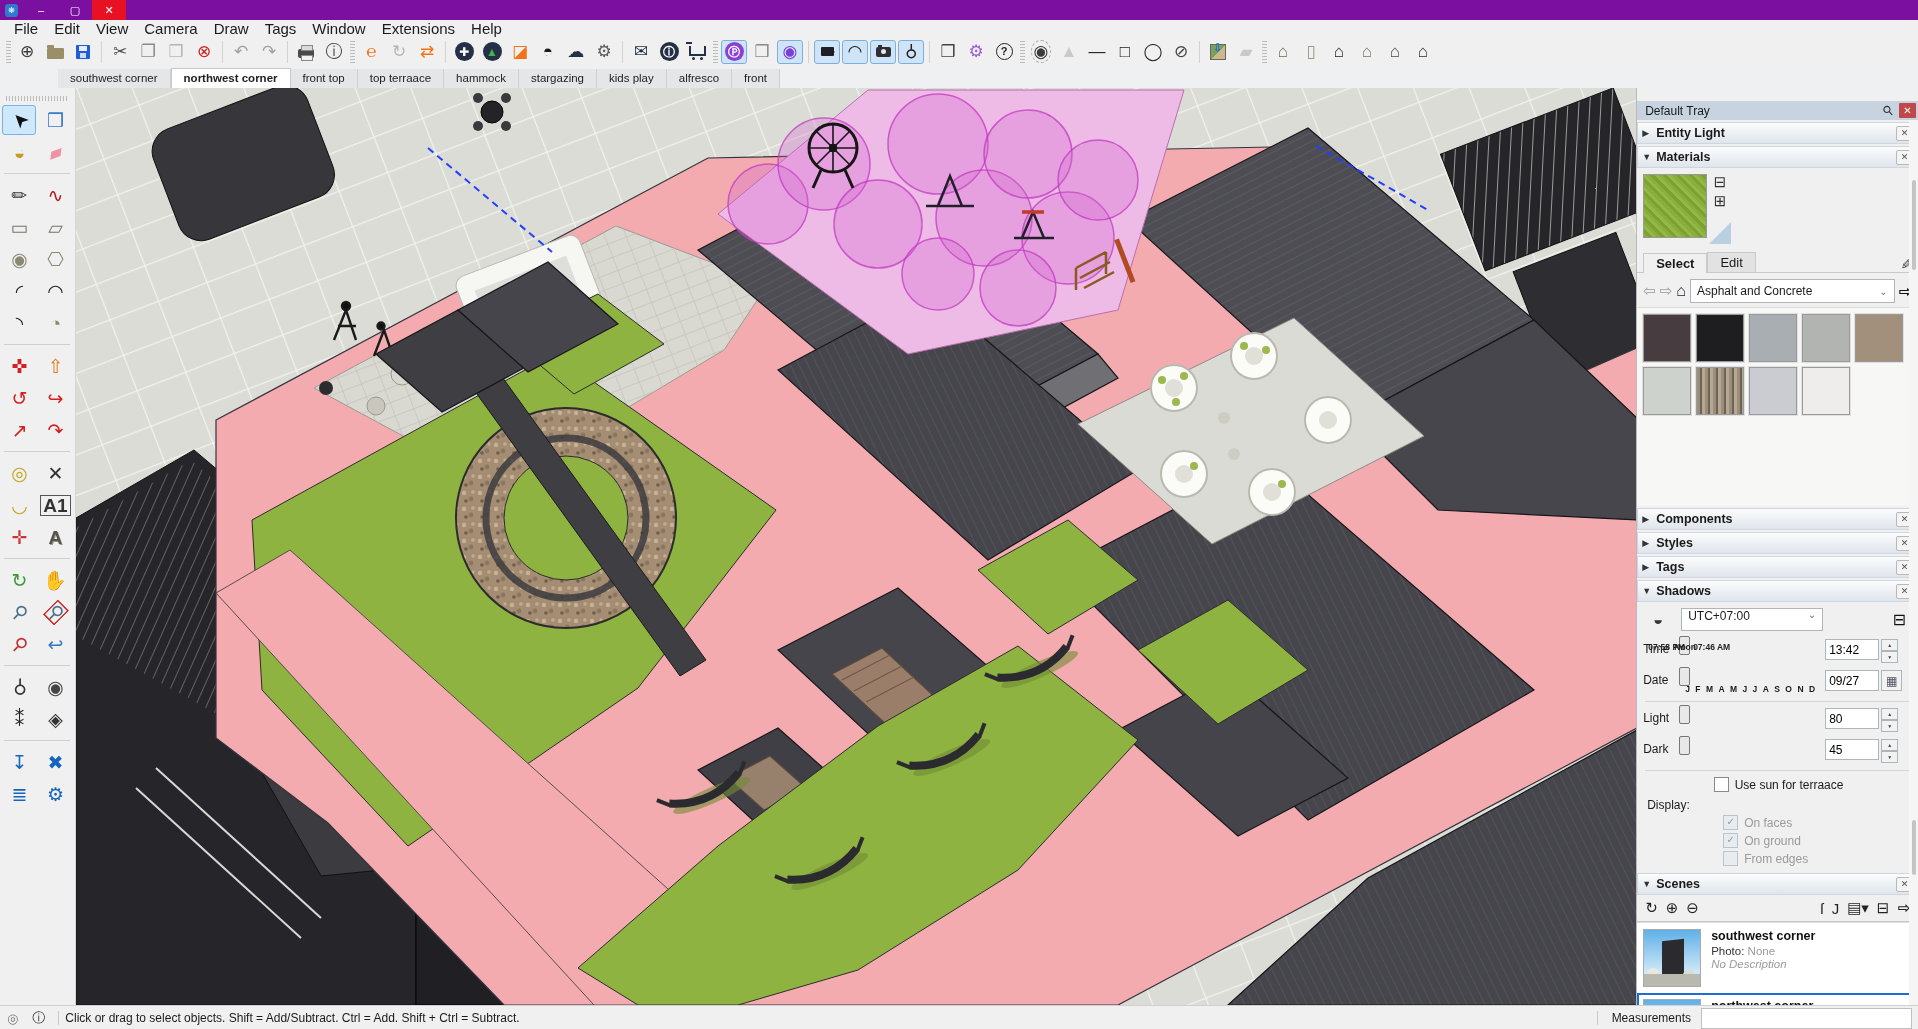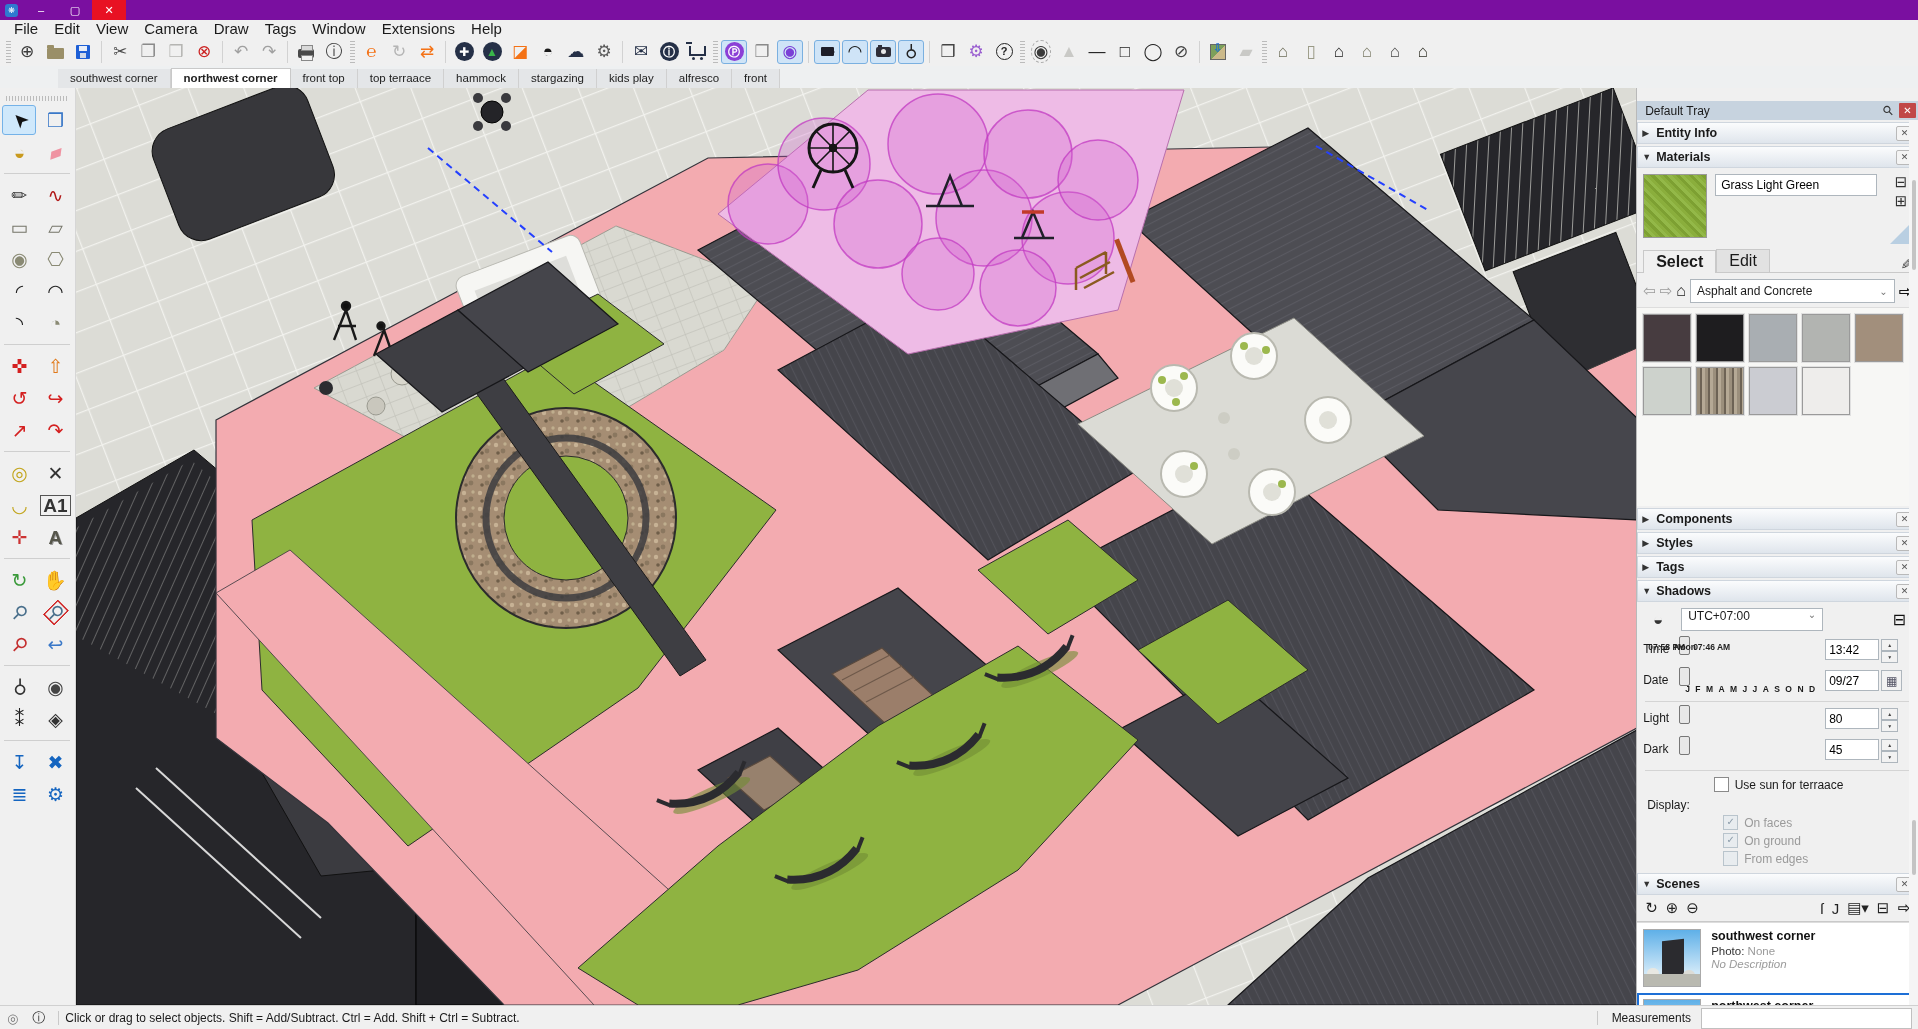--- a/index.html
+++ b/index.html
@@ -90,21 +90,21 @@
   .mat-top{display:flex;padding:6px 4px 4px 6px;}
   .mat-preview{width:62px;height:62px;border:1px solid #999;
      background:repeating-linear-gradient(45deg,#8aae3c 0 3px,#7da032 3px 6px,#93b848 6px 9px);}
   .mat-mid{flex:1;padding-left:8px;}
   .mat-name{width:150px;height:20px;border:1px solid #aeb6bd;background:#fff;font-size:12px;padding:0 5px;
             font-family:"Liberation Sans",sans-serif;}
   .mat-icons{width:26px;display:flex;flex-direction:column;align-items:center;gap:4px;}
   .mi{font-size:15px;color:#333;line-height:1;}
   .tri-sample{width:0;height:0;border-bottom:22px solid #b9cfe2;border-left:22px solid transparent;margin-top:10px;}
   .mat-tabs{display:flex;align-items:flex-end;border-bottom:1px solid #c9c9c9;padding:2px 6px 0;height:22px;}
-  .mtab{padding:2px 12px;font-size:16px;background:#e2e2e2;border:1px solid #c9c9c9;border-bottom:none;}
+  .mtab{padding:2px 12px;font-size:13px;background:#e2e2e2;border:1px solid #c9c9c9;border-bottom:none;}
   .mtab.active{background:#f0f0f0;font-weight:bold;position:relative;top:1px;}
   .eyedrop{margin-left:auto;font-size:14px;color:#333;transform:rotate(90deg);}
   .mat-nav{display:flex;align-items:center;gap:4px;padding:6px 6px 4px;}
   .nav-arr{font-size:15px;color:#9a9a9a;}
   .home{font-size:16px;color:#222;}
   .ddl{flex:1;height:22px;border:1px solid #aeb6bd;background:#fff;display:flex;align-items:center;
        padding:0 6px;font-size:12px;}
   .ddl .caret{margin-left:auto;color:#777;font-size:10px;}
   .det{font-size:16px;font-weight:bold;color:#111;}
   .swgrid{background:#f7f7f5;border-top:1px solid #ddd;padding:6px;display:flex;flex-wrap:wrap;gap:5px;
@@ -711,35 +711,32 @@
   <div class="tray">
     <div class="tray-top-gap"></div>
     <div class="traytitle">
       <span class="t">Default Tray</span>
       <span class="pin">⚲</span>
       <span class="trayclose">✕</span>
     </div>
 
     <div class="hdrrow">
       <span class="arr">▶</span>
-      <span class="lbl">Entity Info</span>
+      <span class="lbl">Entity Light</span>
       <span class="xbox">✕</span>
     </div>
 
     <div class="hdrrow">
       <span class="arr">▼</span>
       <span class="lbl">Materials</span>
       <span class="xbox">✕</span>
     </div>
     <div class="panelbody">
       <div class="mat-top">
         <div class="mat-preview"></div>
-        <div class="mat-mid">
-          <input class="mat-name" value="Grass Light Green" style="">
-        </div>
         <div class="mat-icons">
           <span class="mi">⊟</span>
           <span class="mi">⊞</span>
           <span class="tri-sample"></span>
         </div>
       </div>
       <div class="mat-tabs">
         <span class="mtab active">Select</span>
         <span class="mtab">Edit</span>
         <span class="eyedrop">✎</span>

